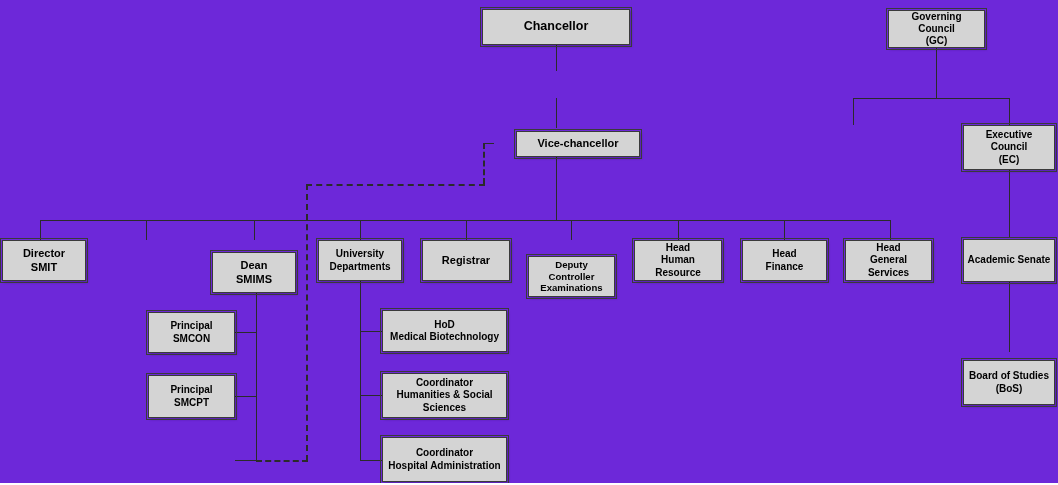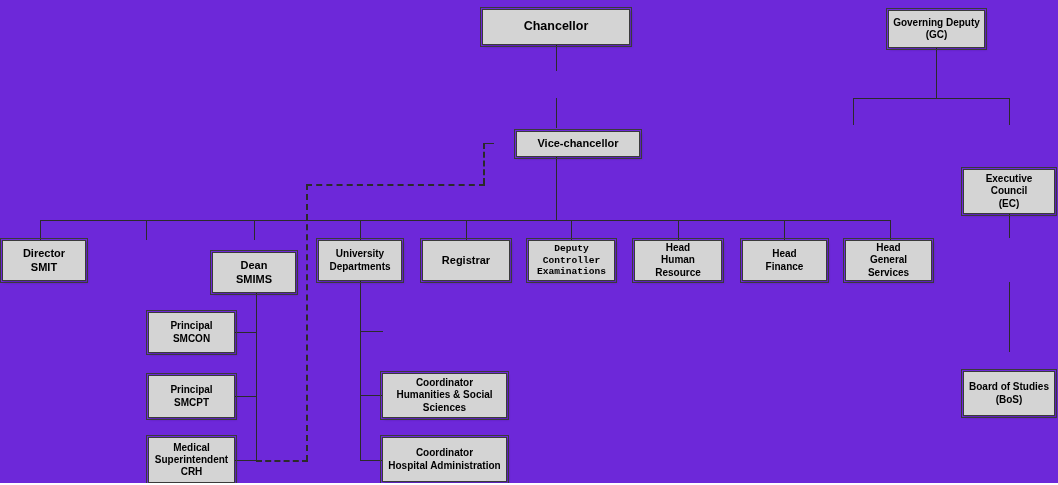--- a/index.html
+++ b/index.html
@@ -114,65 +114,65 @@
   <div class="ln v" style="left:853px; top:98px; height:27px;"></div>
   <div class="ln v" style="left:1009px; top:98px; height:27px;"></div>
   <div class="ln v" style="left:1009px; top:170px; height:68px;"></div>
   <div class="ln v" style="left:1009px; top:282px; height:70px;"></div>
 
   <div class="node big" style="left:482px; top:9px; width:148px; height:36px;">Chancellor</div>
 
 
   <div class="node" style="left:516px; top:131px; width:124px; height:26px;">Vice-chancellor</div>
 
-  <div class="node small" style="left:888px; top:10px; width:97px; height:38px;">Governing Deputy
+  <div class="node small" style="left:888px; top:10px; width:97px; height:38px;">Governing Council
 (GC)</div>
 
 
-  <div class="node small" style="left:963px; top:125px; width:92px; height:45px;margin-top:44px;">Executive Council
+  <div class="node small" style="left:963px; top:125px; width:92px; height:45px;">Executive Council
 (EC)</div>
 
+  <div class="node small" style="left:963px; top:239px; width:92px; height:43px;">Academic Senate</div>
 
-  <div class="node small" style="left:963px; top:371px; width:92px; height:45px;">Board of Studies
+  <div class="node small" style="left:963px; top:360px; width:92px; height:45px;">Board of Studies
 (BoS)</div>
 
   <div class="node" style="left:2px; top:240px; width:84px; height:41px;">Director
 SMIT</div>
 
 
   <div class="node" style="left:212px; top:240px; width:84px; height:41px;margin-top:12px;">Dean
 SMIMS</div>
 
   <div class="node small" style="left:318px; top:240px; width:84px; height:41px;">University
 Departments</div>
 
   <div class="node" style="left:422px; top:240px; width:88px; height:41px;">Registrar</div>
 
-  <div class="node tiny" style="left:528px; top:240px; width:87px; height:41px;font-family:Liberation Mono, monospace;">Deputy Controller
+  <div class="node tiny" style="left:528px; top:256px; width:87px; height:41px;">Deputy Controller
 Examinations</div>
 
   <div class="node small" style="left:634px; top:240px; width:88px; height:41px;">Head
 Human Resource</div>
 
   <div class="node small" style="left:742px; top:240px; width:85px; height:41px;">Head
 Finance</div>
 
   <div class="node small" style="left:845px; top:240px; width:87px; height:41px;">Head
 General Services</div>
 
   <div class="node small" style="left:148px; top:312px; width:87px; height:41px;">Principal
 SMCON</div>
 
   <div class="node small" style="left:148px; top:375px; width:87px; height:43px;">Principal
 SMCPT</div>
 
-  <div class="node small" style="left:148px; top:437px; width:87px; height:46px;">Medical
-Superintendent
-CRH</div>
 
+  <div class="node small" style="left:382px; top:310px; width:125px; height:42px;">HoD
+Medical Biotechnology</div>
 
   <div class="node small" style="left:382px; top:373px; width:125px; height:45px;">Coordinator
 Humanities &amp; Social
 Sciences</div>
 
   <div class="node small" style="left:382px; top:437px; width:125px; height:45px;">Coordinator
 Hospital Administration</div>
 
 </div>
 

